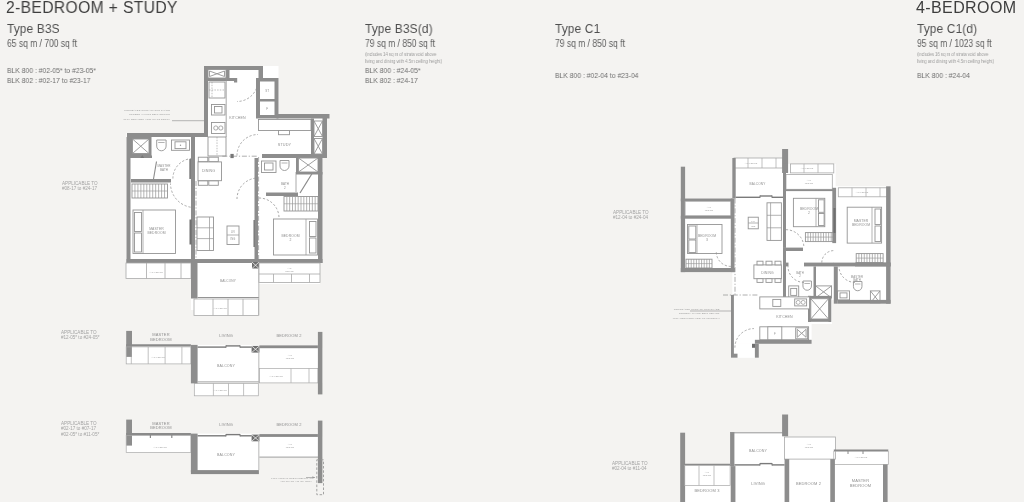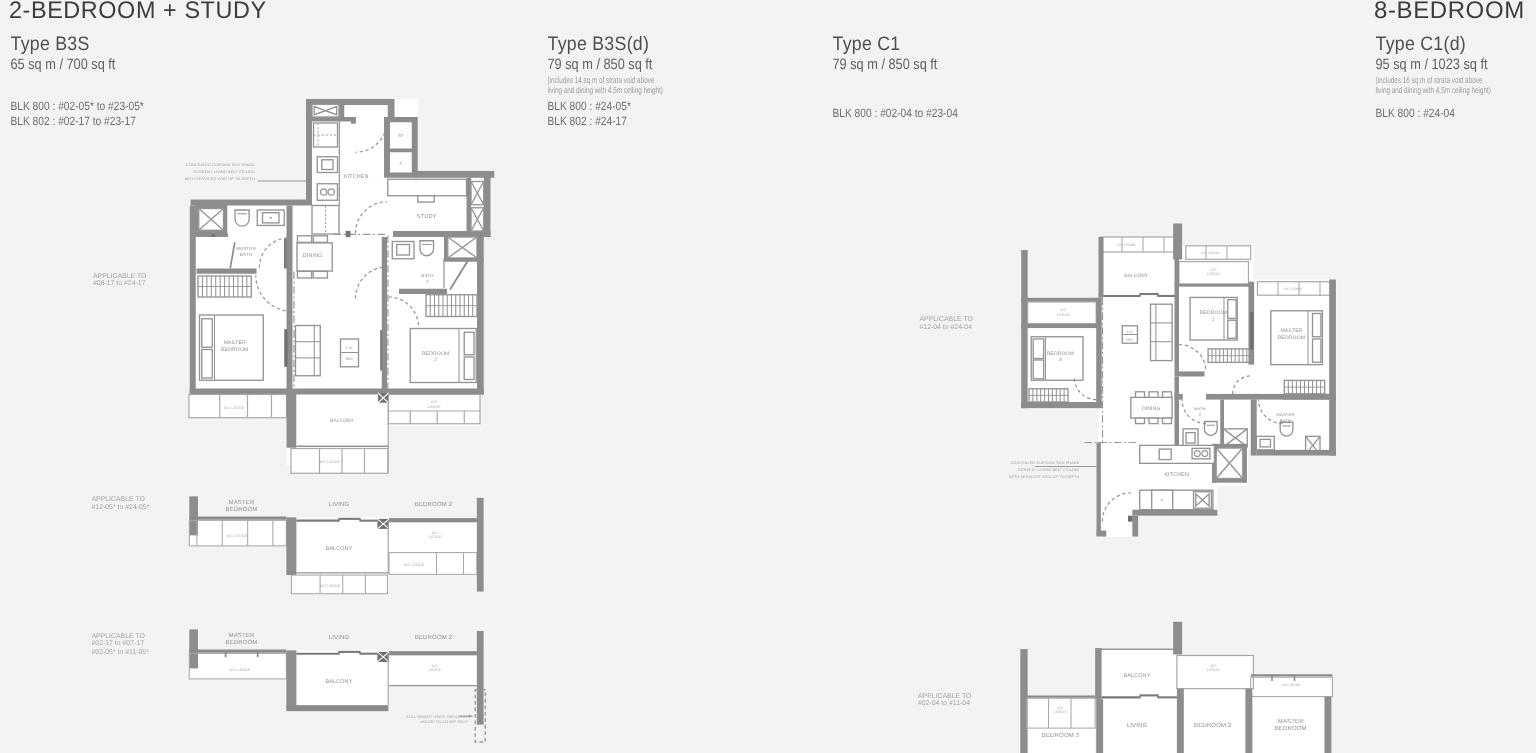--- a/index.html
+++ b/index.html
@@ -26,21 +26,21 @@
 <div class="note" style="left:365px;top:51px;">(includes 14 sq m of strata void above<br>living and dining with 4.5m ceiling height)</div>
 
 <div class="blk" style="left:365px;top:66px;">BLK 800 : #24-05*<br>BLK 802 : #24-17</div>
 
 <div class="h2" style="left:555px;top:21px;">Type C1</div>
 
 <div class="area" style="left:555px;top:38px;">79 sq m / 850 sq ft</div>
 
 <div class="blk" style="left:555px;top:71px;">BLK 800 : #02-04 to #23-04</div>
 
-<div class="h1" style="left:916px;top:-1px;transform:scaleX(1);">8-BEDROOM</div>
+<div class="h1" style="left:916px;top:-1px;transform:scaleX(1);">4-BEDROOM</div>
 
 <div class="h2" style="left:917px;top:21px;">Type C1(d)</div>
 
 <div class="area" style="left:917px;top:38px;">95 sq m / 1023 sq ft</div>
 
 <div class="note" style="left:917px;top:51px;">(includes 16 sq m of strata void above<br>living and dining with 4.5m ceiling height)</div>
 
 <div class="blk" style="left:917px;top:71px;">BLK 800 : #24-04</div>
 
 <div class="app" style="left:62px;top:181px;">APPLICABLE TO<br>#08-17 to #24-17</div>

